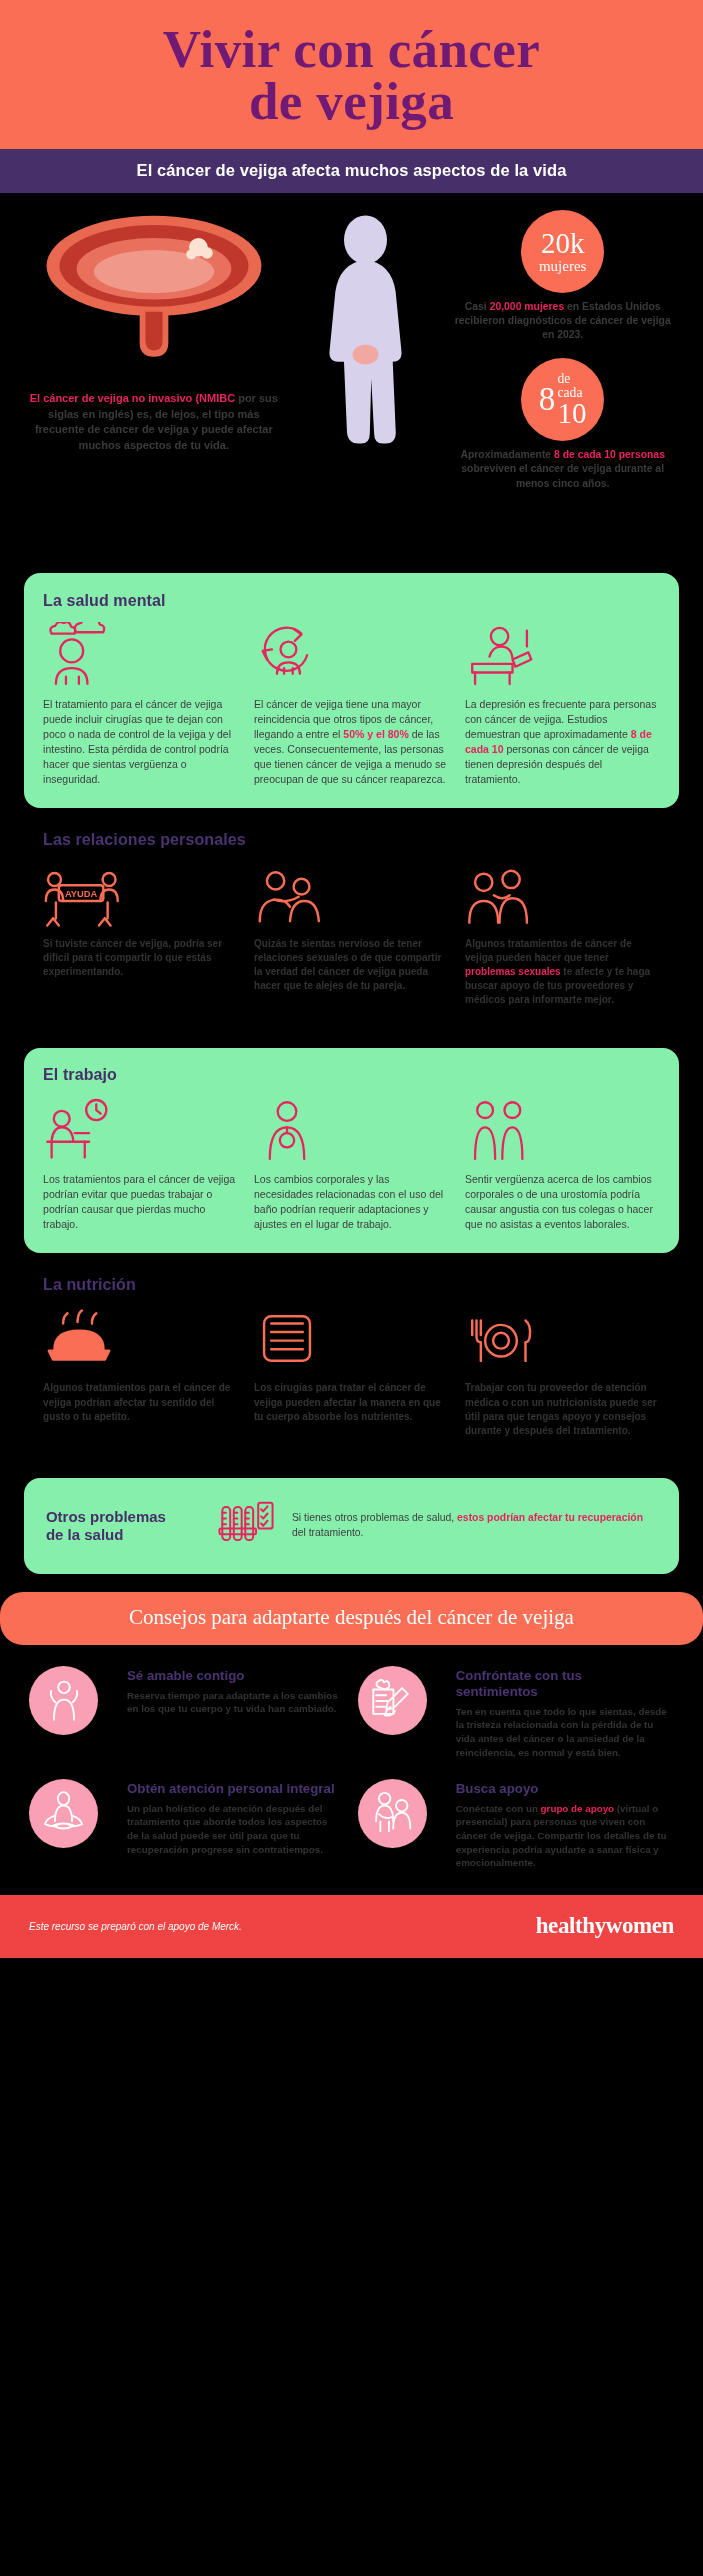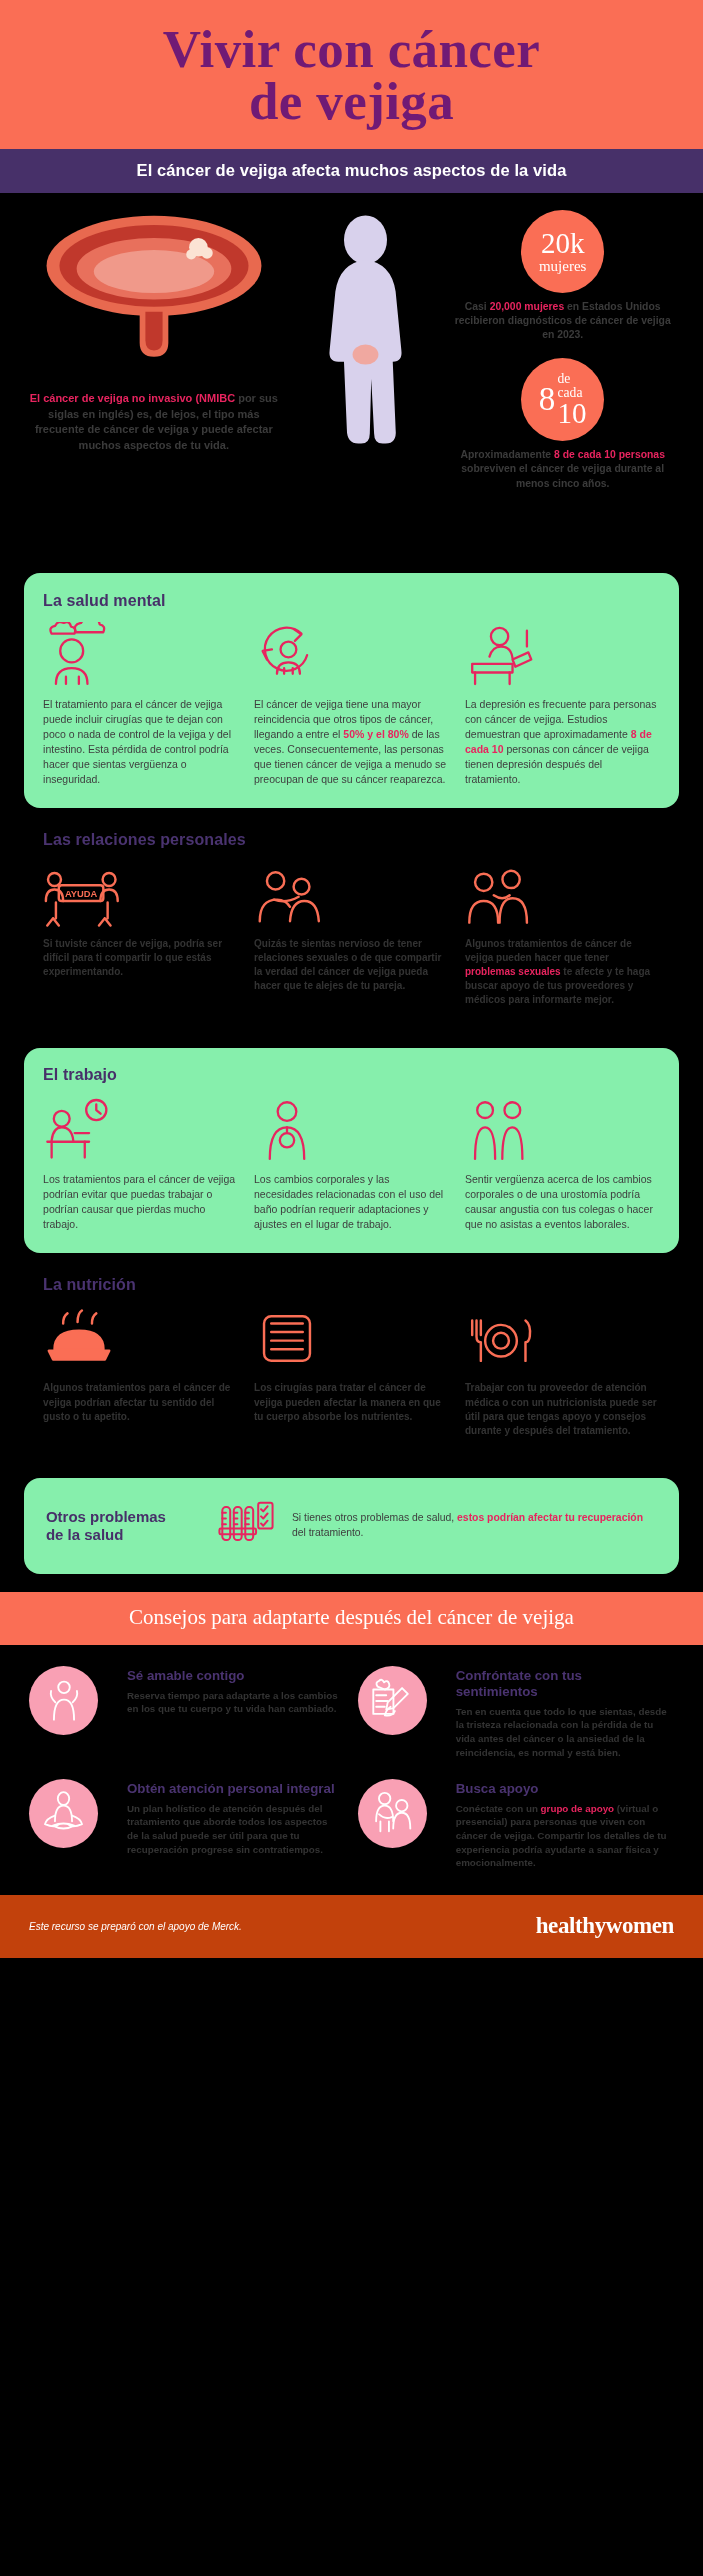--- a/index.html
+++ b/index.html
@@ -125,20 +125,21 @@
   .health-icon { width: 56px; flex: none; }
   .health-right { flex: 1; font-size: 10.4px; line-height: 1.42; color: #3e3e3e; }
   .health-right .hl { color: #E8245F; font-weight: 700; }
 
   
   .tips-banner {
     background: #FA6E55;
     padding: 13px 7.2px 14.3px;
     text-align: center;
     margin-top: 2px;
+    border-radius: 23px;
   }
   .tips-banner-text {
     font-family: "Liberation Serif", serif;
     font-size: 21px;
     color: #ffffff;
     font-weight: 400;
   }
   .tips-wrap { padding: 21.5px 29px 24.4px; }
   .tips-grid { display: flex; flex-wrap: wrap; gap: 20px 18.7px; }
   .tip { width: 310px; display: flex; gap: 29px; align-items: flex-start; }
@@ -151,21 +152,21 @@
   .tip-body { flex: 1; padding-top: 1.4px; }
   .tip-title {
     font-size: 13.3px; font-weight: 700; color: #4a3370;
     line-height: 1.2; margin-bottom: 5px;
   }
   .tip-text { font-size: 9.8px; line-height: 1.4; color: #333333; font-weight: 700; }
   .tip-text .hl { color: #E8245F; }
 
   
   .footer {
-    background: #c2410c;
+    background: #ef4444;
     padding: 18.7px 29px;
     display: flex; align-items: center; justify-content: space-between;
   }
   .footer-note { font-size: 10px; font-style: italic; color: #ffffff; }
   .footer-logo {
     font-family: "Liberation Serif", serif;
     font-size: 23px; font-weight: 700; color: #ffffff; letter-spacing: -0.4px;
   }
 </style>
 </head>

